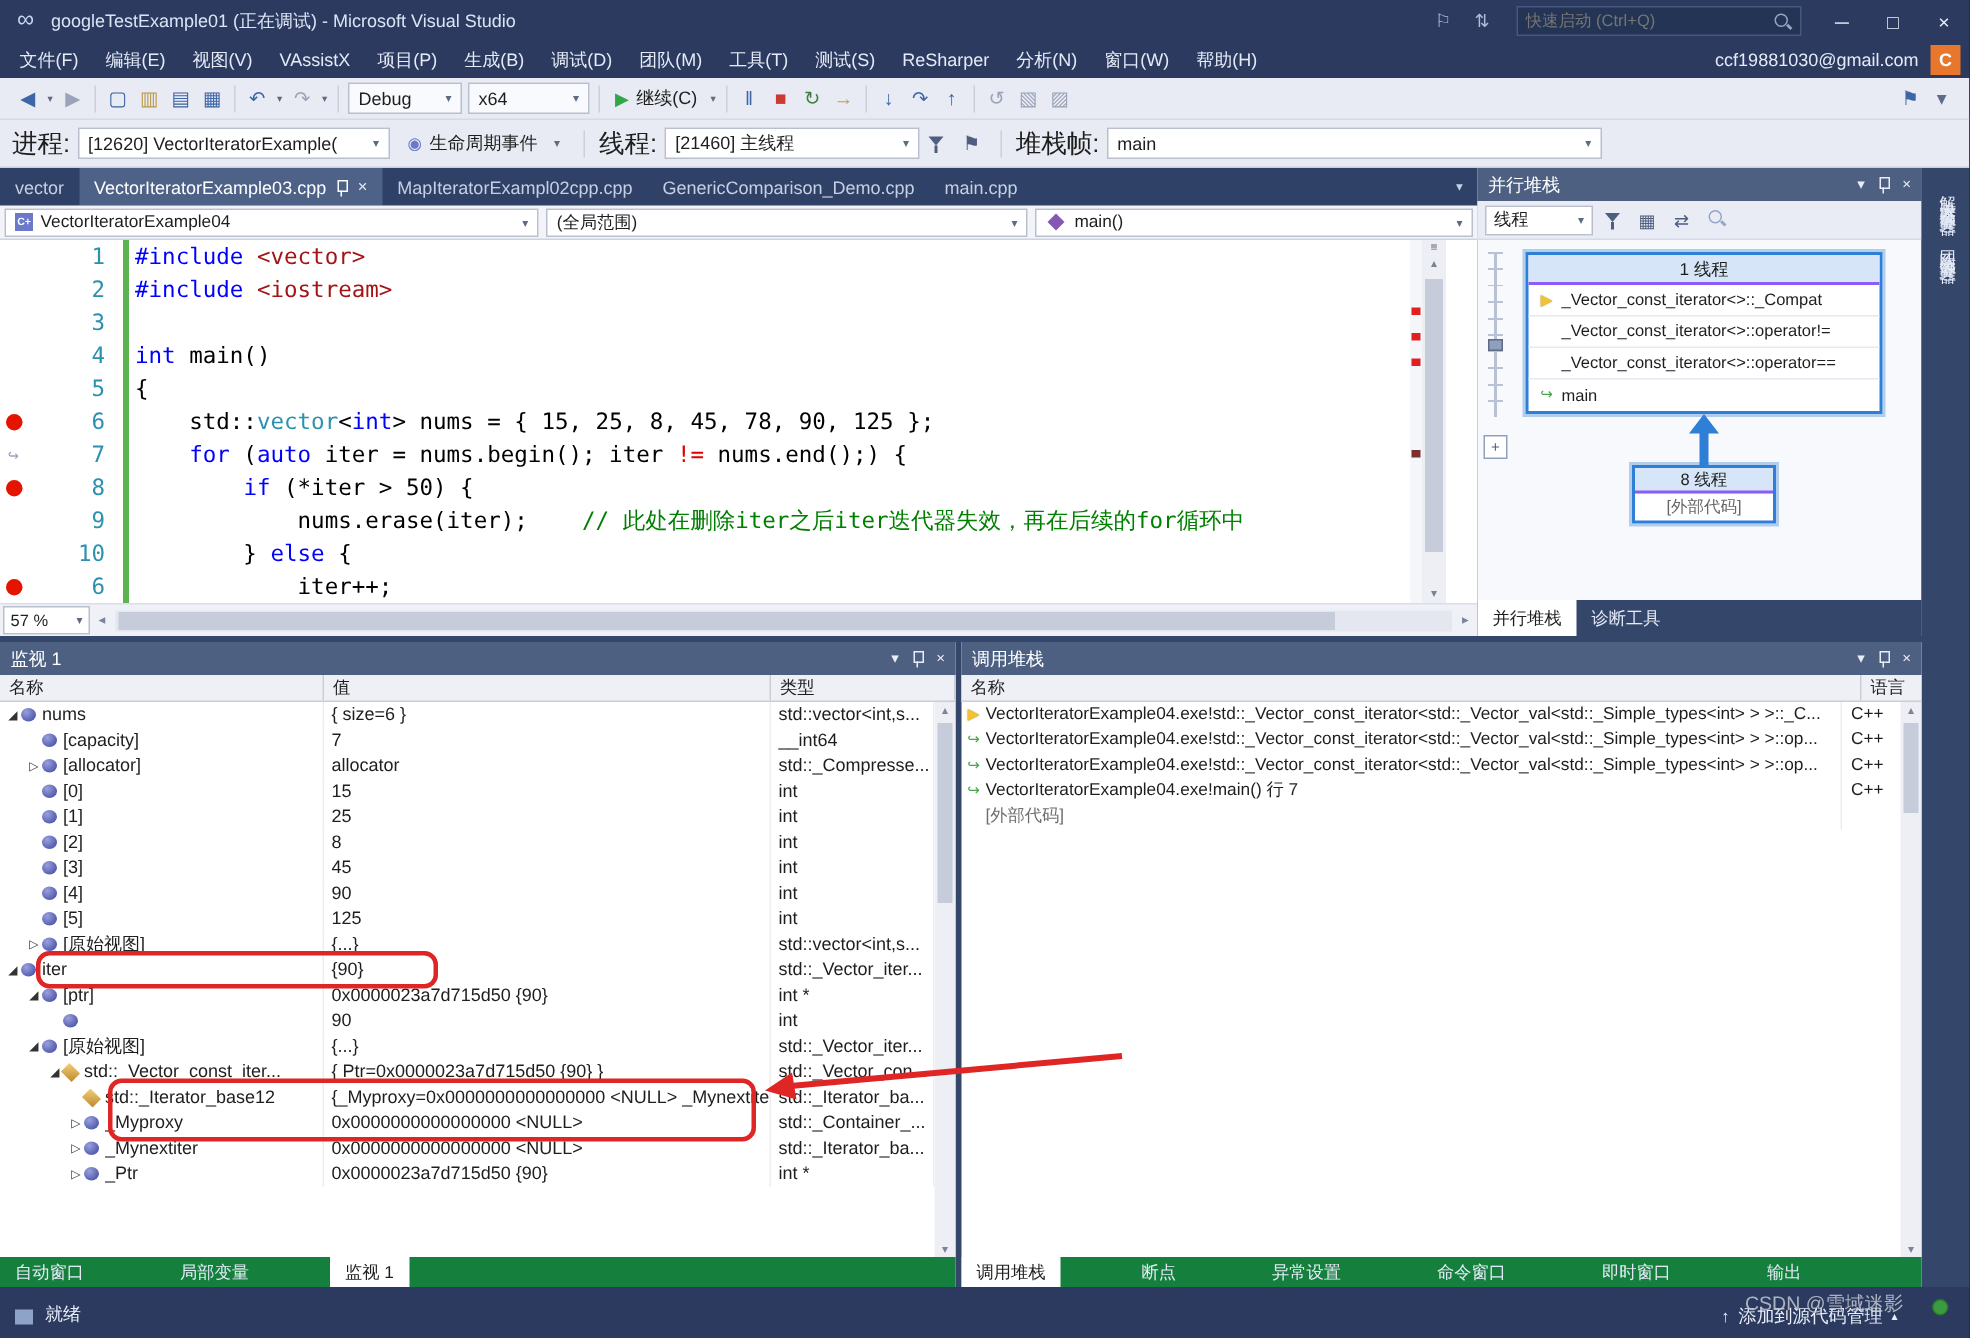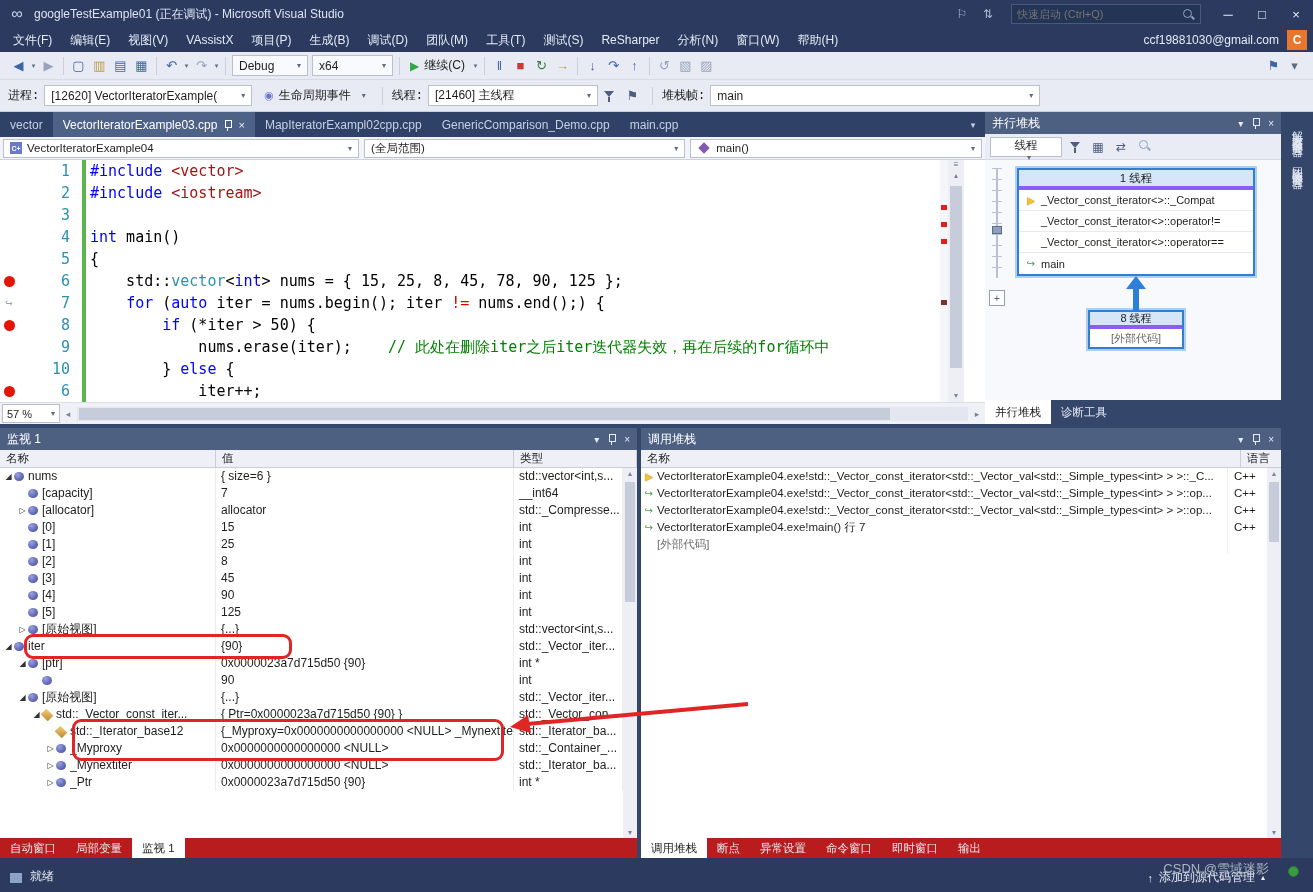--- a/index.html
+++ b/index.html
@@ -32,21 +32,21 @@
 .tb-caret{width:9px;font-size:7px;color:#5E6B85;display:flex;align-items:center;justify-content:center;}
 .tb-sep{width:1px;height:18px;background:#C9CFDD;margin:0 4px;}
 .tb-combo{height:21px;background:#F8FAFD;border:1px solid #B9BFCC;display:flex;align-items:center;padding:0 6px;margin:0 2px;font-size:12px;}
 .tb-combo-label{flex:1;overflow:hidden;white-space:nowrap;}
 .combo-arrow{font-size:8px;color:#5E6B85;margin-left:6px;}
 .tb-play{height:22px;display:flex;align-items:center;gap:5px;padding:0 6px;font-size:12px;}
 .tb-play-ico{color:#2FA848;font-size:12px;}
 #tb1-right{margin-left:auto;display:flex;align-items:center;}
 
 .toolbar2{position:absolute;top:80px;left:0;width:100%;height:32px;background:#E8EBF3;border-bottom:1px solid #C9CFDD;display:flex;align-items:center;padding:0 8px;gap:5px;}
-.tb2-label{font-size:12px;white-space:nowrap;font-family:Liberation Mono, monospace;}
+.tb2-label{font-size:17px;white-space:nowrap;}
 .tb2-combo{height:21px;background:#fff;border:1px solid #B9BFCC;display:flex;align-items:center;padding:0 6px;font-size:12px;overflow:hidden;}
 .tb2-combo .txt{flex:1;overflow:hidden;white-space:nowrap;}
 .tb2-btn{height:22px;display:flex;align-items:center;gap:5px;padding:0 6px;border:1px solid transparent;font-size:12px;}
 .lc-ico{color:#6A79C9;font-size:11px;}
 .funnel{position:relative;width:14px;height:14px;display:inline-block;}
 .funnel::before{content:"";position:absolute;left:1px;top:2px;border-left:5px solid transparent;border-right:5px solid transparent;border-top:6px solid #4E5E7E;}
 .funnel::after{content:"";position:absolute;left:5px;top:8px;width:2px;height:5px;background:#4E5E7E;}
 
 
 .doc-tabs{position:absolute;left:0;top:112px;width:985px;height:25px;background:#2F4166;display:flex;align-items:stretch;color:#C6D0E4;}
@@ -88,39 +88,39 @@
 .hbtn{width:16px;text-align:center;color:#7A8499;font-size:9px;}
 .htrack{flex:1;height:14px;background:#E4E7F0;margin:0 1px;position:relative;}
 .hthumb{position:absolute;left:2px;top:1px;height:12px;width:91%;background:#C6CCDA;}
 
 
 .twheader{height:22px;background:#4D6082;color:#fff;display:flex;align-items:center;padding:0 7px;gap:8px;}
 .twtitle{flex:1;font-size:12px;}
 .twico{color:#E8EDF8;font-size:10px;}
 .gridhdr{height:18px;background:#EEF0F6;border-bottom:1px solid #C9CDD8;display:flex;font-size:11.5px;}
 .gh{display:flex;align-items:center;padding:0 6px;border-right:1px solid #C9CDD8;overflow:hidden;white-space:nowrap;}
-.btabs{position:absolute;left:0;bottom:0;width:100%;height:20px;background:#b91c1c;display:flex;color:#E4EAF6;}
+.btabs{position:absolute;left:0;bottom:0;width:100%;height:20px;background:#15803d;display:flex;color:#E4EAF6;gap:44px;}
 .btab{padding:0 10px;font-size:11.5px;display:flex;align-items:center;white-space:nowrap;}
 .btab.active{background:#fff;color:#1E1E1E;}
 
 
 .pstacks{position:absolute;left:985px;top:112px;width:296px;height:312px;background:#F7F9FC;}
 .pstoolbar{height:26px;background:#E9ECF4;border-bottom:1px solid #D5DAE6;display:flex;align-items:center;padding:0 5px;gap:7px;}
-.ps-combo{width:72px;height:20px;background:#fff;border:1px solid #B9BFCC;display:flex;align-items:center;padding:0 5px;font-size:11.5px;flex-direction:column;}
+.ps-combo{width:72px;height:20px;background:#fff;border:1px solid #B9BFCC;display:flex;align-items:center;padding:0 5px;font-size:11.5px;}
 .ps-combo .txt{flex:1;}
 .ps-ico{color:#4E5E7E;font-size:12px;width:16px;text-align:center;}
 .ps-content{position:relative;height:240px;overflow:hidden;}
 .zoomctl{position:absolute;left:4px;top:8px;width:16px;height:150px;}
 .zs-track{position:absolute;left:7px;top:0;width:2px;height:110px;background:#B9C2D4;}
 .zs-ticks{position:absolute;left:3px;top:0;width:10px;height:110px;background:repeating-linear-gradient(to bottom,#B9C2D4 0 1px,transparent 1px 11px);}
 .zs-thumb{position:absolute;left:3px;top:58px;width:10px;height:8px;background:#8FA0BE;border:1px solid #5E6B85;}
 .zs-pan{position:absolute;left:0;top:122px;width:16px;height:16px;border:1px solid #8FA0BE;background:#fff;color:#4E5E7E;font-size:10px;display:flex;align-items:center;justify-content:center;}
 .psbox{position:absolute;background:#fff;border:2px solid #2F7FD6;box-shadow:0 0 0 2px rgba(47,127,214,.35);}
 .psbox1{left:32px;top:8px;width:238px;}
-.psbox-h{height:20px;background:#D6E6F8;display:flex;align-items:center;justify-content:center;font-size:11.5px;border-bottom:4px solid #8b5cf6;}
+.psbox-h{height:20px;background:#D6E6F8;display:flex;align-items:center;justify-content:center;font-size:11.5px;border-bottom:2px solid #8b5cf6;}
 .psrow{height:21px;display:flex;align-items:center;gap:4px;padding:0 6px;border-bottom:1px solid #E4E9F2;font-size:11px;white-space:nowrap;overflow:hidden;}
 .psrow:last-child{border-bottom:0;}
 .psico{width:12px;flex:0 0 12px;text-align:center;font-size:10px;}
 .psbox2{left:103px;top:150px;width:96px;text-align:center;}
 .psbox2 .psbox-h{height:17px;font-size:11px;}
 .psbox2-lbl{height:18px;line-height:18px;color:#666;font-size:11px;}
 .ps-arrowhead{position:absolute;left:141px;top:116px;width:0;height:0;border-left:10px solid transparent;border-right:10px solid transparent;border-bottom:13px solid #2F7FD6;}
 .ps-arrowstem{position:absolute;left:148px;top:128px;width:6px;height:22px;background:#2F7FD6;}
 .pstabs{height:24px;background:#35466B;display:flex;color:#E4EAF6;}
 .pstabs .btab{height:24px;}

